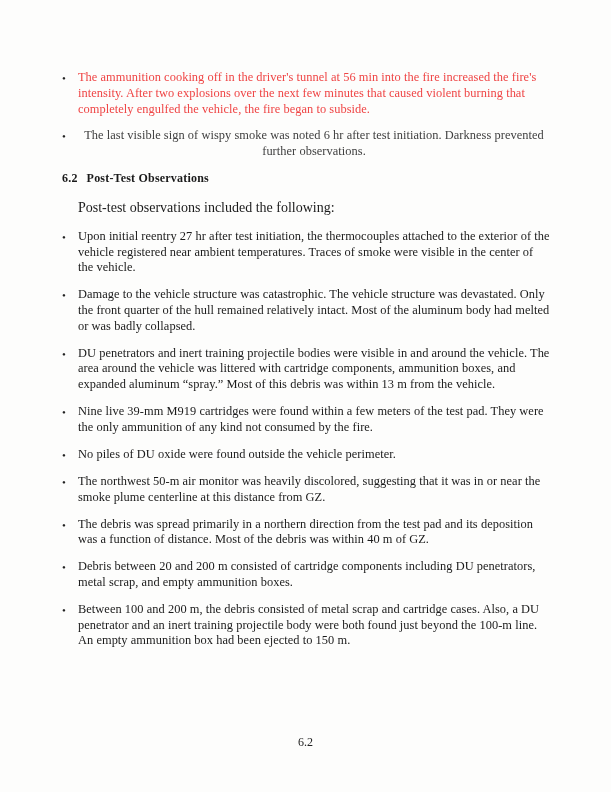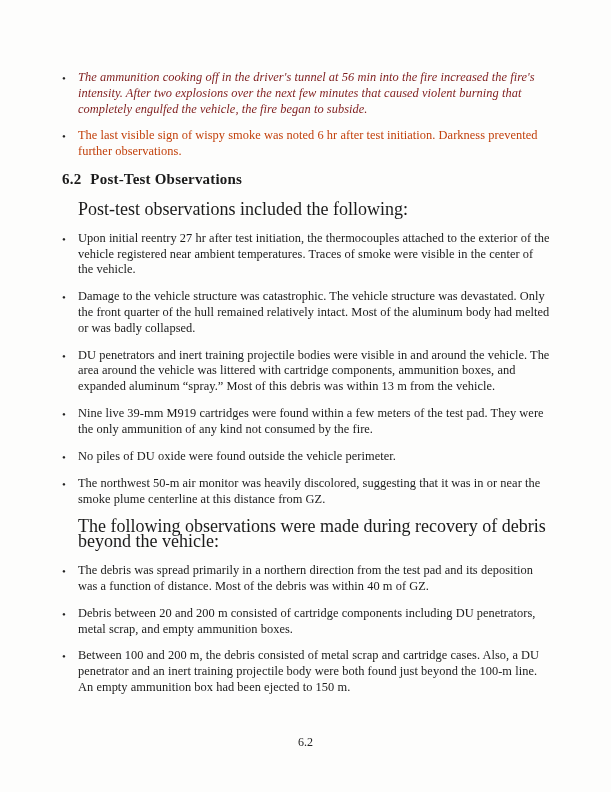--- a/index.html
+++ b/index.html
@@ -39,39 +39,39 @@
   .bullet .txt {
     flex: 1 1 auto;
     font-size: 12.4px;
     line-height: 15.8px;
     text-align: left;
     letter-spacing: 0.05px;
   }
 
   
   .faded .txt {
-    color: #7f1d1d;
-    font-style: italic;
+    color: #ef4444;
   }
   .faded2 .txt {
-    color: #c2410c;
+    color: #404040;
+    text-align: center;
   }
 
   h2.heading {
-    font-size: 15px;
+    font-size: 12px;
     font-weight: bold;
     margin: 8px 0 14px 0;
     letter-spacing: 0.2px;
   }
   h2.heading .num {
     margin-right: 9px;
   }
 
   p.lead {
-    font-size: 18px;
+    font-size: 14px;
     line-height: 15.8px;
     margin: 0 0 13px 0;
     padding-left: 16px;
   }
 
   .group {
     margin-top: 2px;
   }
 
   .footer {
@@ -127,21 +127,20 @@
       <div class="bullet">
         <span class="dot">•</span>
         <span class="txt">No piles of DU oxide were found outside the vehicle perimeter.</span>
       </div>
       <div class="bullet">
         <span class="dot">•</span>
         <span class="txt">The northwest 50-m air monitor was heavily discolored, suggesting that it was in or near the smoke plume centerline at this distance from GZ.</span>
       </div>
     </div>
 
-    <p class="lead">The following observations were made during recovery of debris beyond the vehicle:</p>
 
     <div class="group">
       <div class="bullet">
         <span class="dot">•</span>
         <span class="txt">The debris was spread primarily in a northern direction from the test pad and its deposition was a function of distance.  Most of the debris was within 40 m of GZ.</span>
       </div>
       <div class="bullet">
         <span class="dot">•</span>
         <span class="txt">Debris between 20 and 200 m consisted of cartridge components including DU penetrators, metal scrap, and empty ammunition boxes.</span>
       </div>

